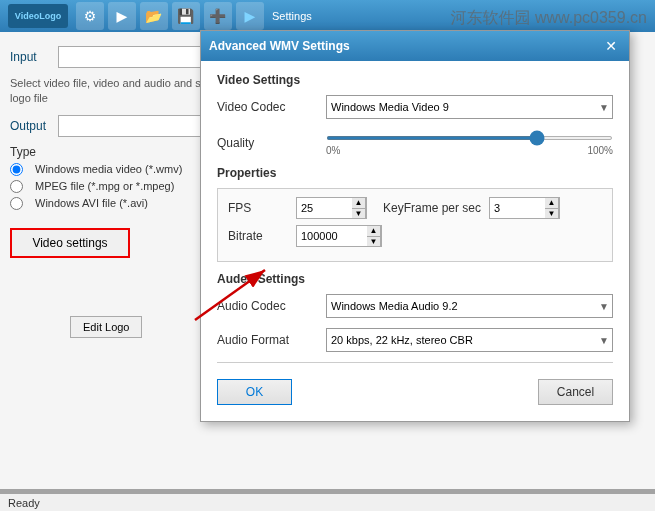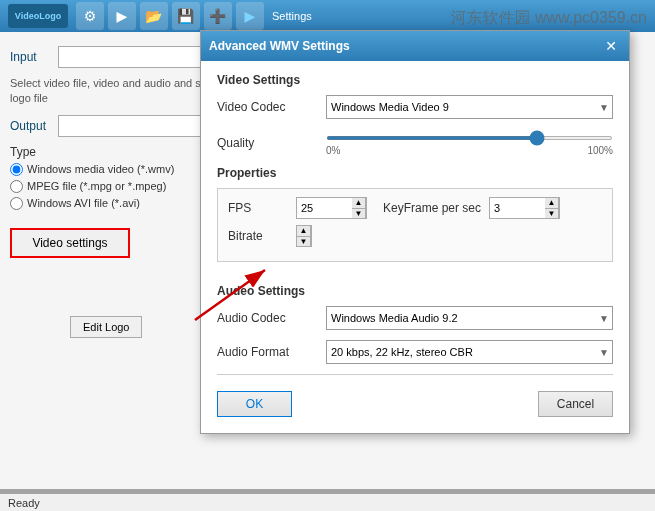--- a/index.html
+++ b/index.html
@@ -97,21 +97,21 @@
       margin-bottom: 8px;
       line-height: 1.4;
     }
 
     .radio-group {
       margin-bottom: 8px;
     }
     .radio-item {
       display: flex;
       align-items: center;
-      gap: 4px;
+      gap: 12px;
       margin-bottom: 4px;
       font-size: 11px;
       color: #333;
     }
 
     .video-settings-btn {
       border: 2px solid #e00;
       background: #f0f0f0;
       padding: 6px 12px;
       font-size: 12px;
@@ -246,21 +246,21 @@
     input[type=range] {
       width: 100%;
       height: 4px;
       accent-color: #2d7cb5;
     }
 
     
     .properties-section {
       border: 1px solid #ccc;
       padding: 8px 10px;
-      margin-bottom: 22px;
+      margin-bottom: 10px;
       background: #fafafa;
     }
 
     .props-row {
       display: flex;
       align-items: center;
       gap: 8px;
       margin-bottom: 6px;
     }
     .props-label {
@@ -497,20 +497,21 @@
           <div class="spin-btns">
             <button class="spin-btn">▲</button>
             <button class="spin-btn">▼</button>
           </div>
         </div>
       </div>
 
       <div class="props-row">
         <span class="props-label">Bitrate</span>
         <div class="props-spinbox">
+          <input type="text" value="100000" style="width: 70px;">
           <div class="spin-btns">
             <button class="spin-btn">▲</button>
             <button class="spin-btn">▼</button>
           </div>
         </div>
       </div>
     </div>
 
     <div class="audio-section">
       <div class="section-title">Audeo Settings</div>

